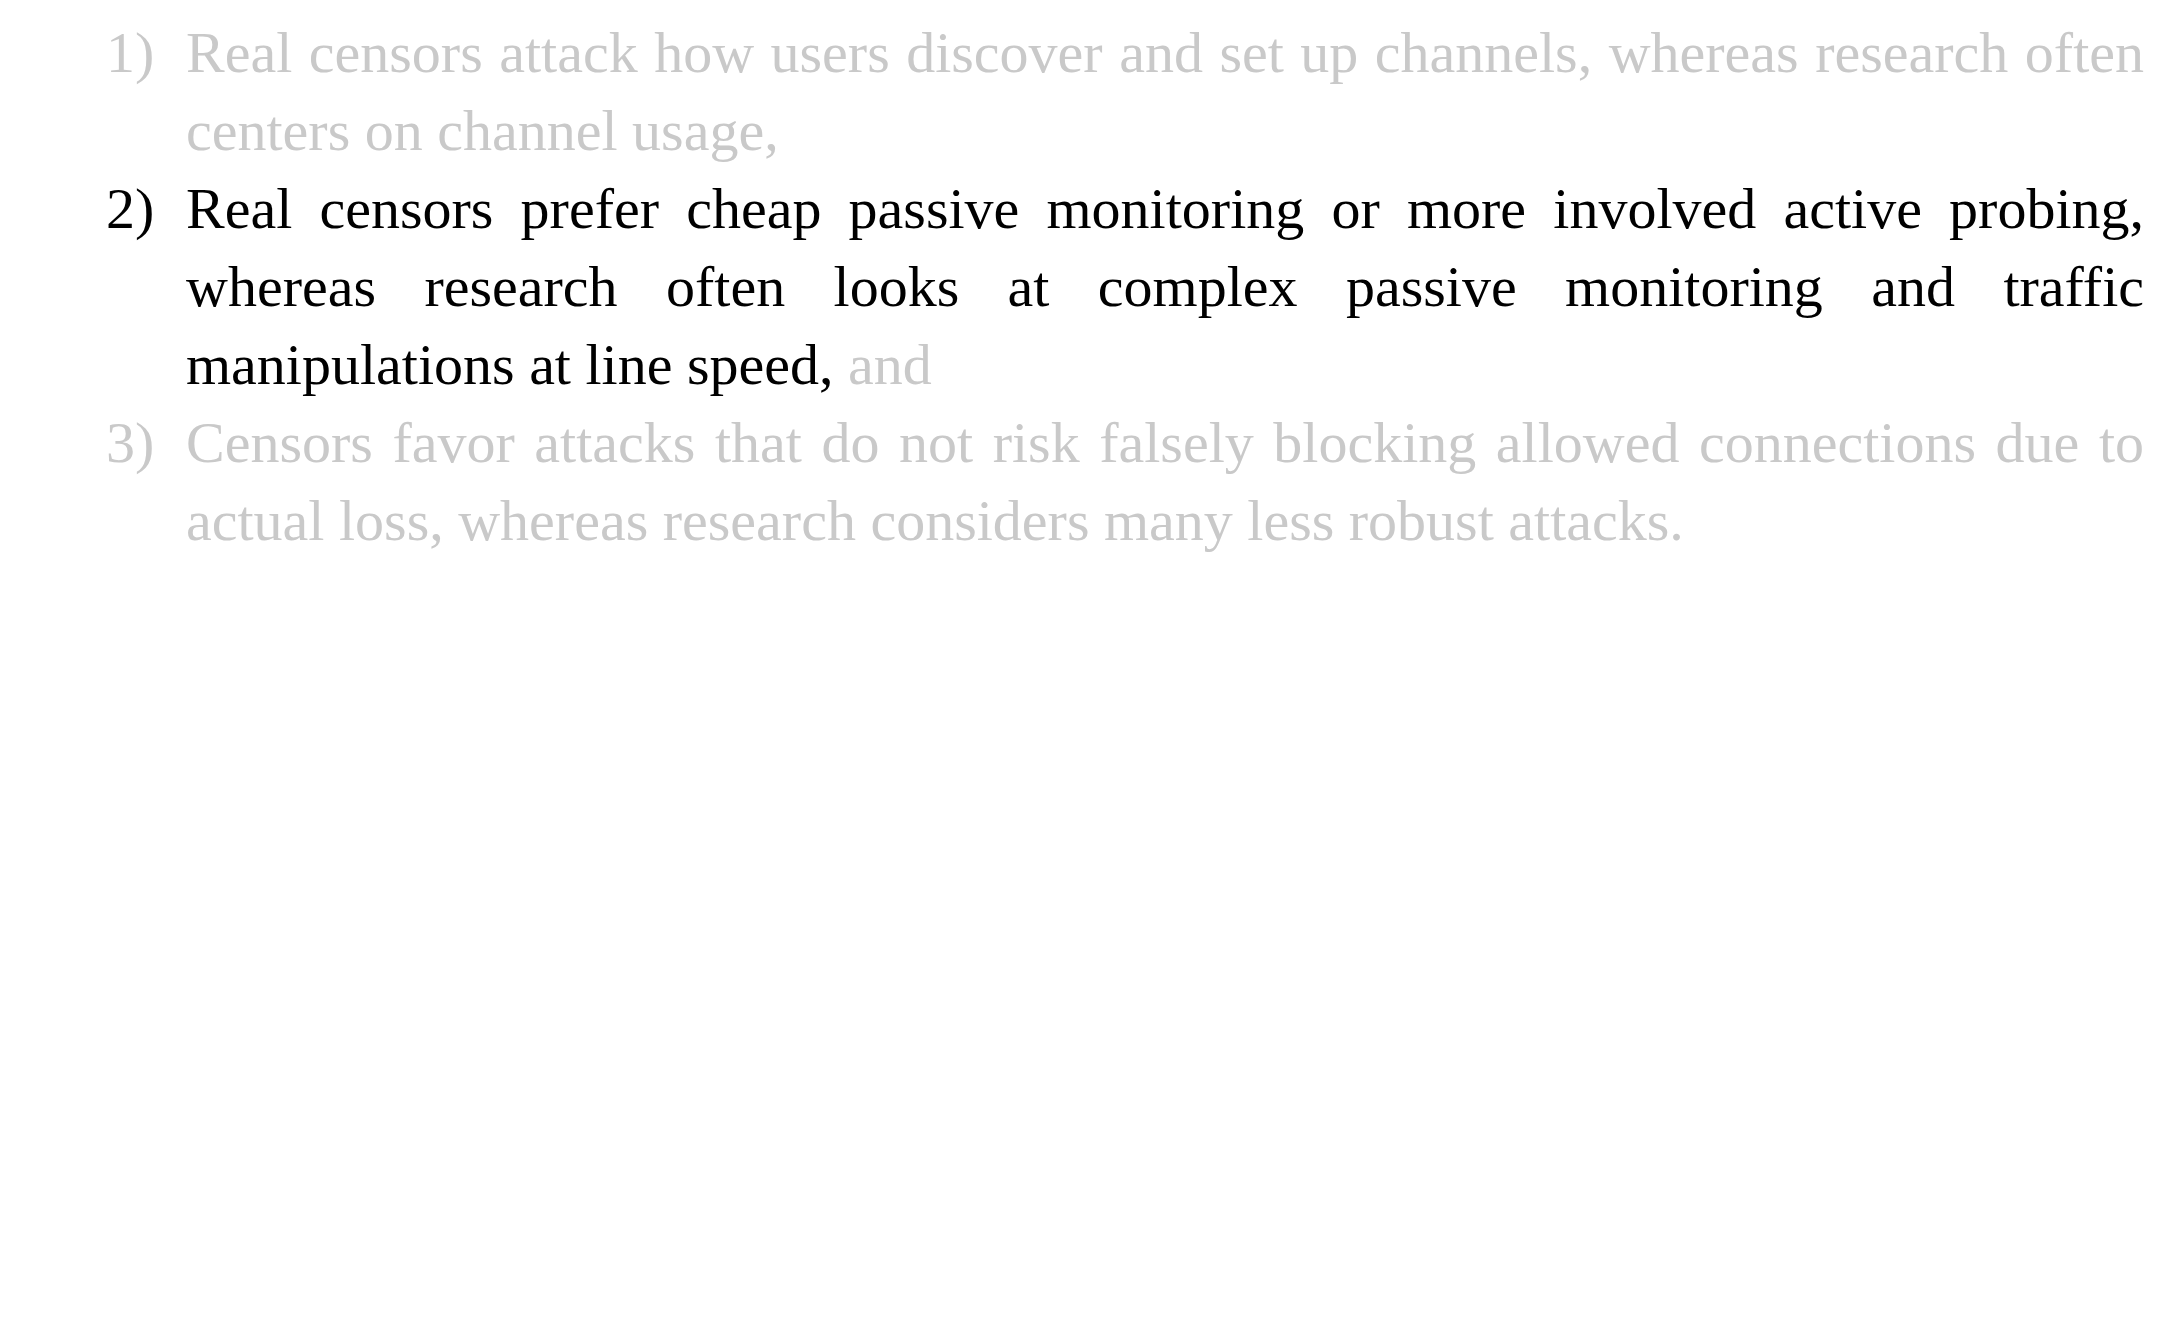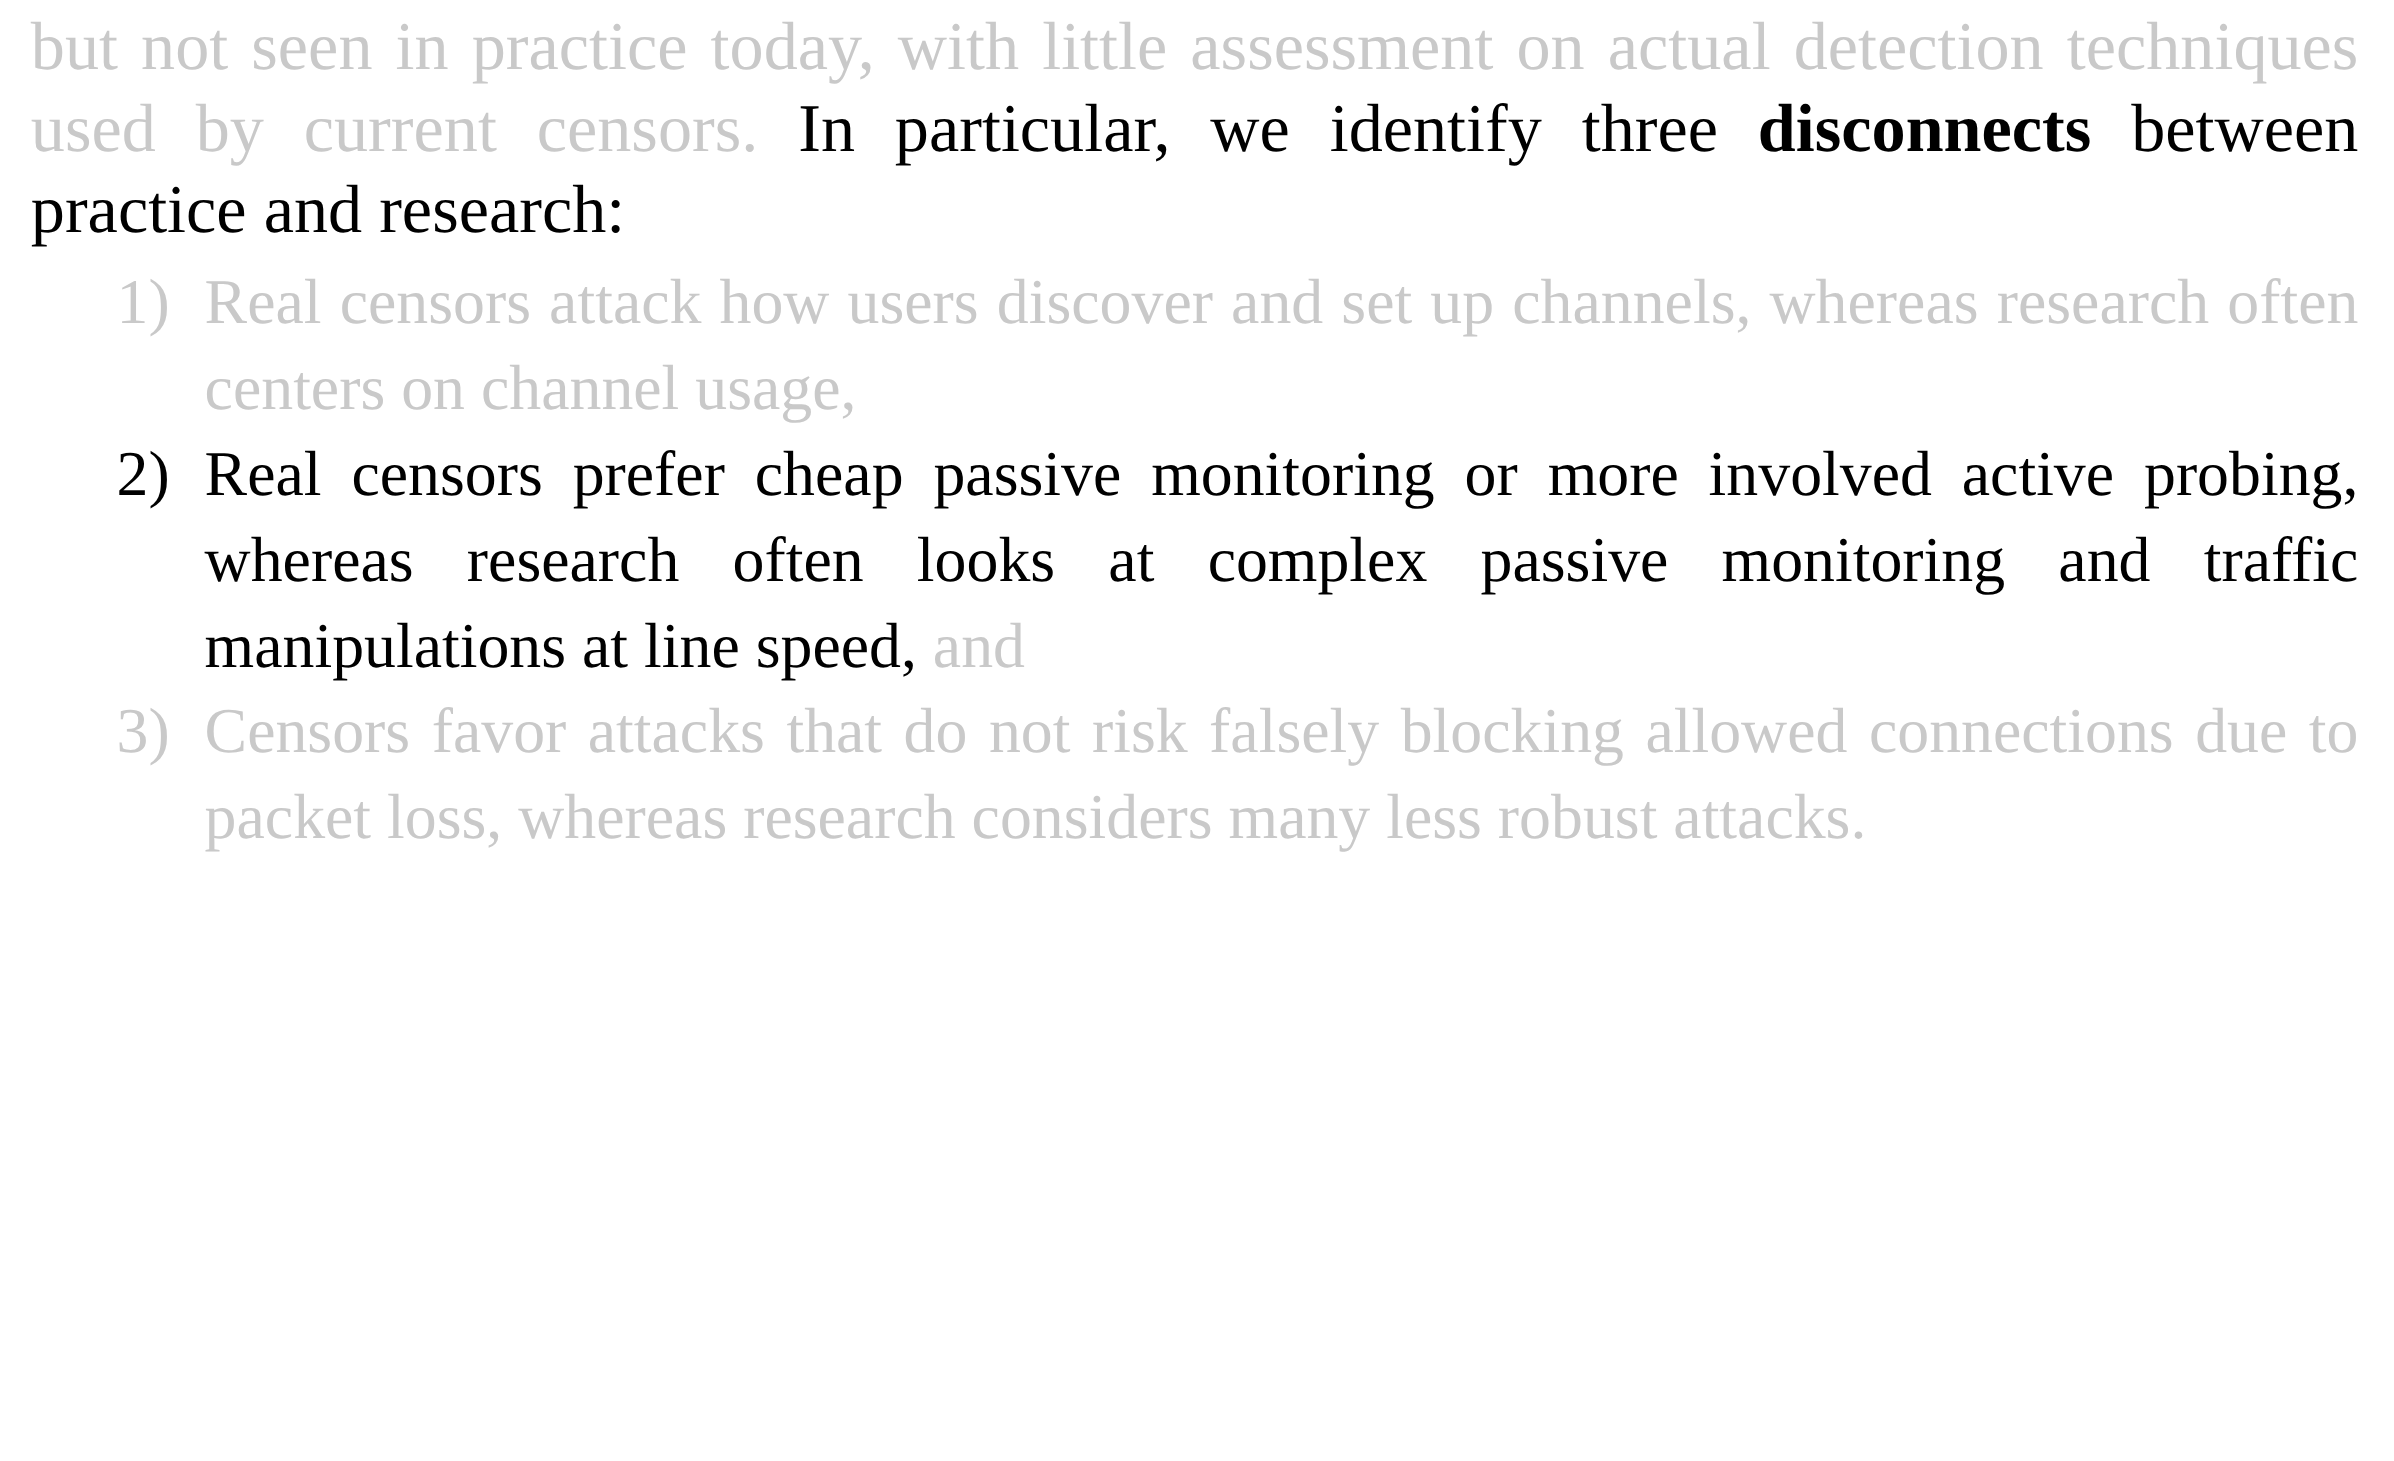--- a/index.html
+++ b/index.html
@@ -67,36 +67,33 @@
   }
   .bold {
     font-weight: bold;
   }
 </style>
 </head>
 <body>
 
 <div class="page">
 
-  <p class="para">
-    <span class="dim">but not seen in practice today, with little assessment on actual detection techniques used by current censors.</span><span class="hot"> In particular, we identify three </span><span class="hot bold">disconnects</span><span class="hot"> between practice and research:</span>
-  </p>
 
   <ol class="disconnect-list">
 
     <li>
       <span class="marker dim">1)</span>
       <span class="li-body"><span class="dim">Real censors attack how users discover and set up channels, whereas research often centers on channel usage,</span></span>
     </li>
 
     <li>
       <span class="marker hot">2)</span>
       <span class="li-body"><span class="hot">Real censors prefer cheap passive monitoring or more involved active probing, whereas research often looks at complex passive monitoring and traffic manipulations at line speed,</span><span class="dim"> and</span></span>
     </li>
 
     <li>
       <span class="marker dim">3)</span>
-      <span class="li-body"><span class="dim">Censors favor attacks that do not risk falsely blocking allowed connections due to packet loss, whereas research considers many less robust attacks.</span></span>
+      <span class="li-body"><span class="dim">Censors favor attacks that do not risk falsely blocking allowed connections due to actual loss, whereas research considers many less robust attacks.</span></span>
     </li>
 
   </ol>
 
 </div>
 
 </body></html>

